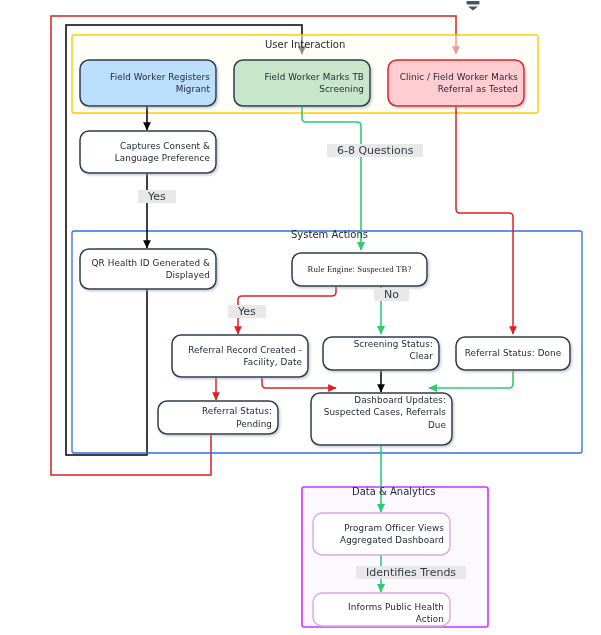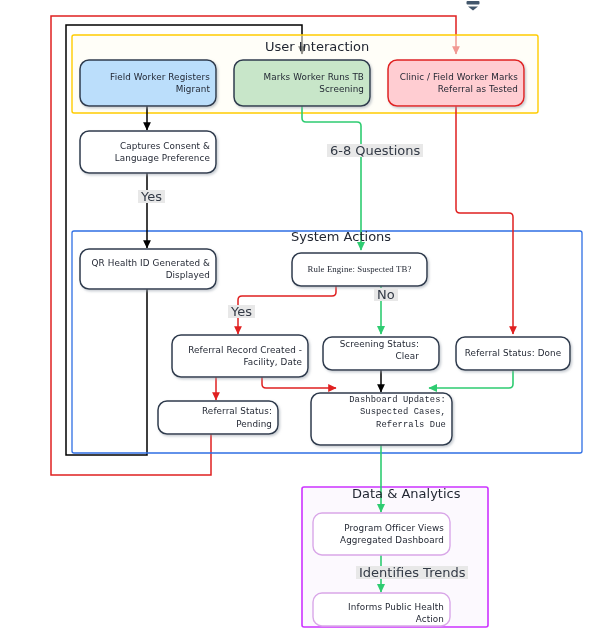--- a/index.html
+++ b/index.html
@@ -20,29 +20,29 @@
     line-height:12.5px;
     letter-spacing:.1px;
     pointer-events:auto;
     padding:0 6px;
     box-sizing:border-box;
   }
   .edge-label{
     position:absolute;
     background:#e8e8e8;
     color:#333a46;
-    font-size:13px;
+    font-size:11px;
     line-height:11px;
-    padding:1px 3px;
+    padding:1px 10px;
     white-space:nowrap;
     box-sizing:border-box;
   }
   .sub-title{
     position:absolute;
-    font-size:13px;
+    font-size:10px;
     color:#1f2430;
     white-space:nowrap;
     background:transparent;
   }
 </style>
 </head>
 <body>
 
 <div id="stage">
 
@@ -113,30 +113,30 @@
     <rect x="313" y="593" width="137" height="33" rx="9" fill="#ffffff" stroke="#d9a7e8" stroke-width="1.4"></rect>
 
     <g class="topicon-g">
       <rect x="464" y="-4" width="18" height="3.5" rx="1" fill="#42566b"></rect>
       <rect x="466.5" y="1" width="13" height="3.5" rx="1" fill="#42566b"></rect>
       <path d="M468,6.5 L478,6.5 L473,10.5 Z" fill="#42566b"></path>
     </g>
   </svg>
 
   <div class="node" style="left:80px;top:60px;width:136px;height:46px;">Field Worker Registers Migrant</div>
-  <div class="node" style="left:234px;top:60px;width:136px;height:46px;">Marks Worker Runs TB Screening</div>
+  <div class="node" style="left:234px;top:60px;width:136px;height:46px;">Field Worker Marks TB Screening</div>
   <div class="node" style="left:80px;top:131px;width:136px;height:42px;">Captures Consent &amp; Language Preference</div>
   <div class="node" style="left:388px;top:60px;width:136px;height:46px;">Clinic / Field Worker Marks Referral as Tested</div>
   <div class="node" style="left:80px;top:249px;width:136px;height:40px;">QR Health ID Generated &amp; Displayed</div>
   <div class="node" style="left:292px;top:253px;width:135px;height:33px;font-family:Liberation Serif, serif;">Rule Engine: Suspected TB?</div>
   <div class="node" style="left:172px;top:335px;width:136px;height:42px;padding-left:12px;">Referral Record Created - Facility, Date</div>
-  <div class="node" style="left:309px;top:337px;width:116px;height:26px;">Screening Status: Clear</div>
+  <div class="node" style="left:323px;top:337px;width:116px;height:26px;">Screening Status: Clear</div>
   <div class="node" style="left:456px;top:337px;width:114px;height:33px;">Referral Status: Done</div>
   <div class="node" style="left:158px;top:401px;width:120px;height:33px;">Referral Status: Pending</div>
-  <div class="node" style="left:311px;top:393px;width:141px;height:39px;font-family:Liberation Mono, monospace;">Dashboard Updates: Suspected Cases, Referrals Due</div>
+  <div class="node" style="left:311px;top:393px;width:141px;height:39px;">Dashboard Updates: Suspected Cases, Referrals Due</div>
   <div class="node" style="left:313px;top:513px;width:137px;height:42px;">Program Officer Views Aggregated Dashboard</div>
   <div class="node" style="left:313px;top:593px;width:137px;height:40px;">Informs Public Health Action</div>
 
   <div class="sub-title" style="left:265px;top:39px;">User Interaction</div>
   <div class="sub-title" style="left:291px;top:229px;">System Actions</div>
   <div class="sub-title" style="left:352px;top:486px;">Data &amp; Analytics</div>
 
   <div class="edge-label" style="left:138px;top:190px;">Yes</div>
   <div class="edge-label" style="left:327px;top:144px;">6-8 Questions</div>
   <div class="edge-label" style="left:228px;top:305px;">Yes</div>

